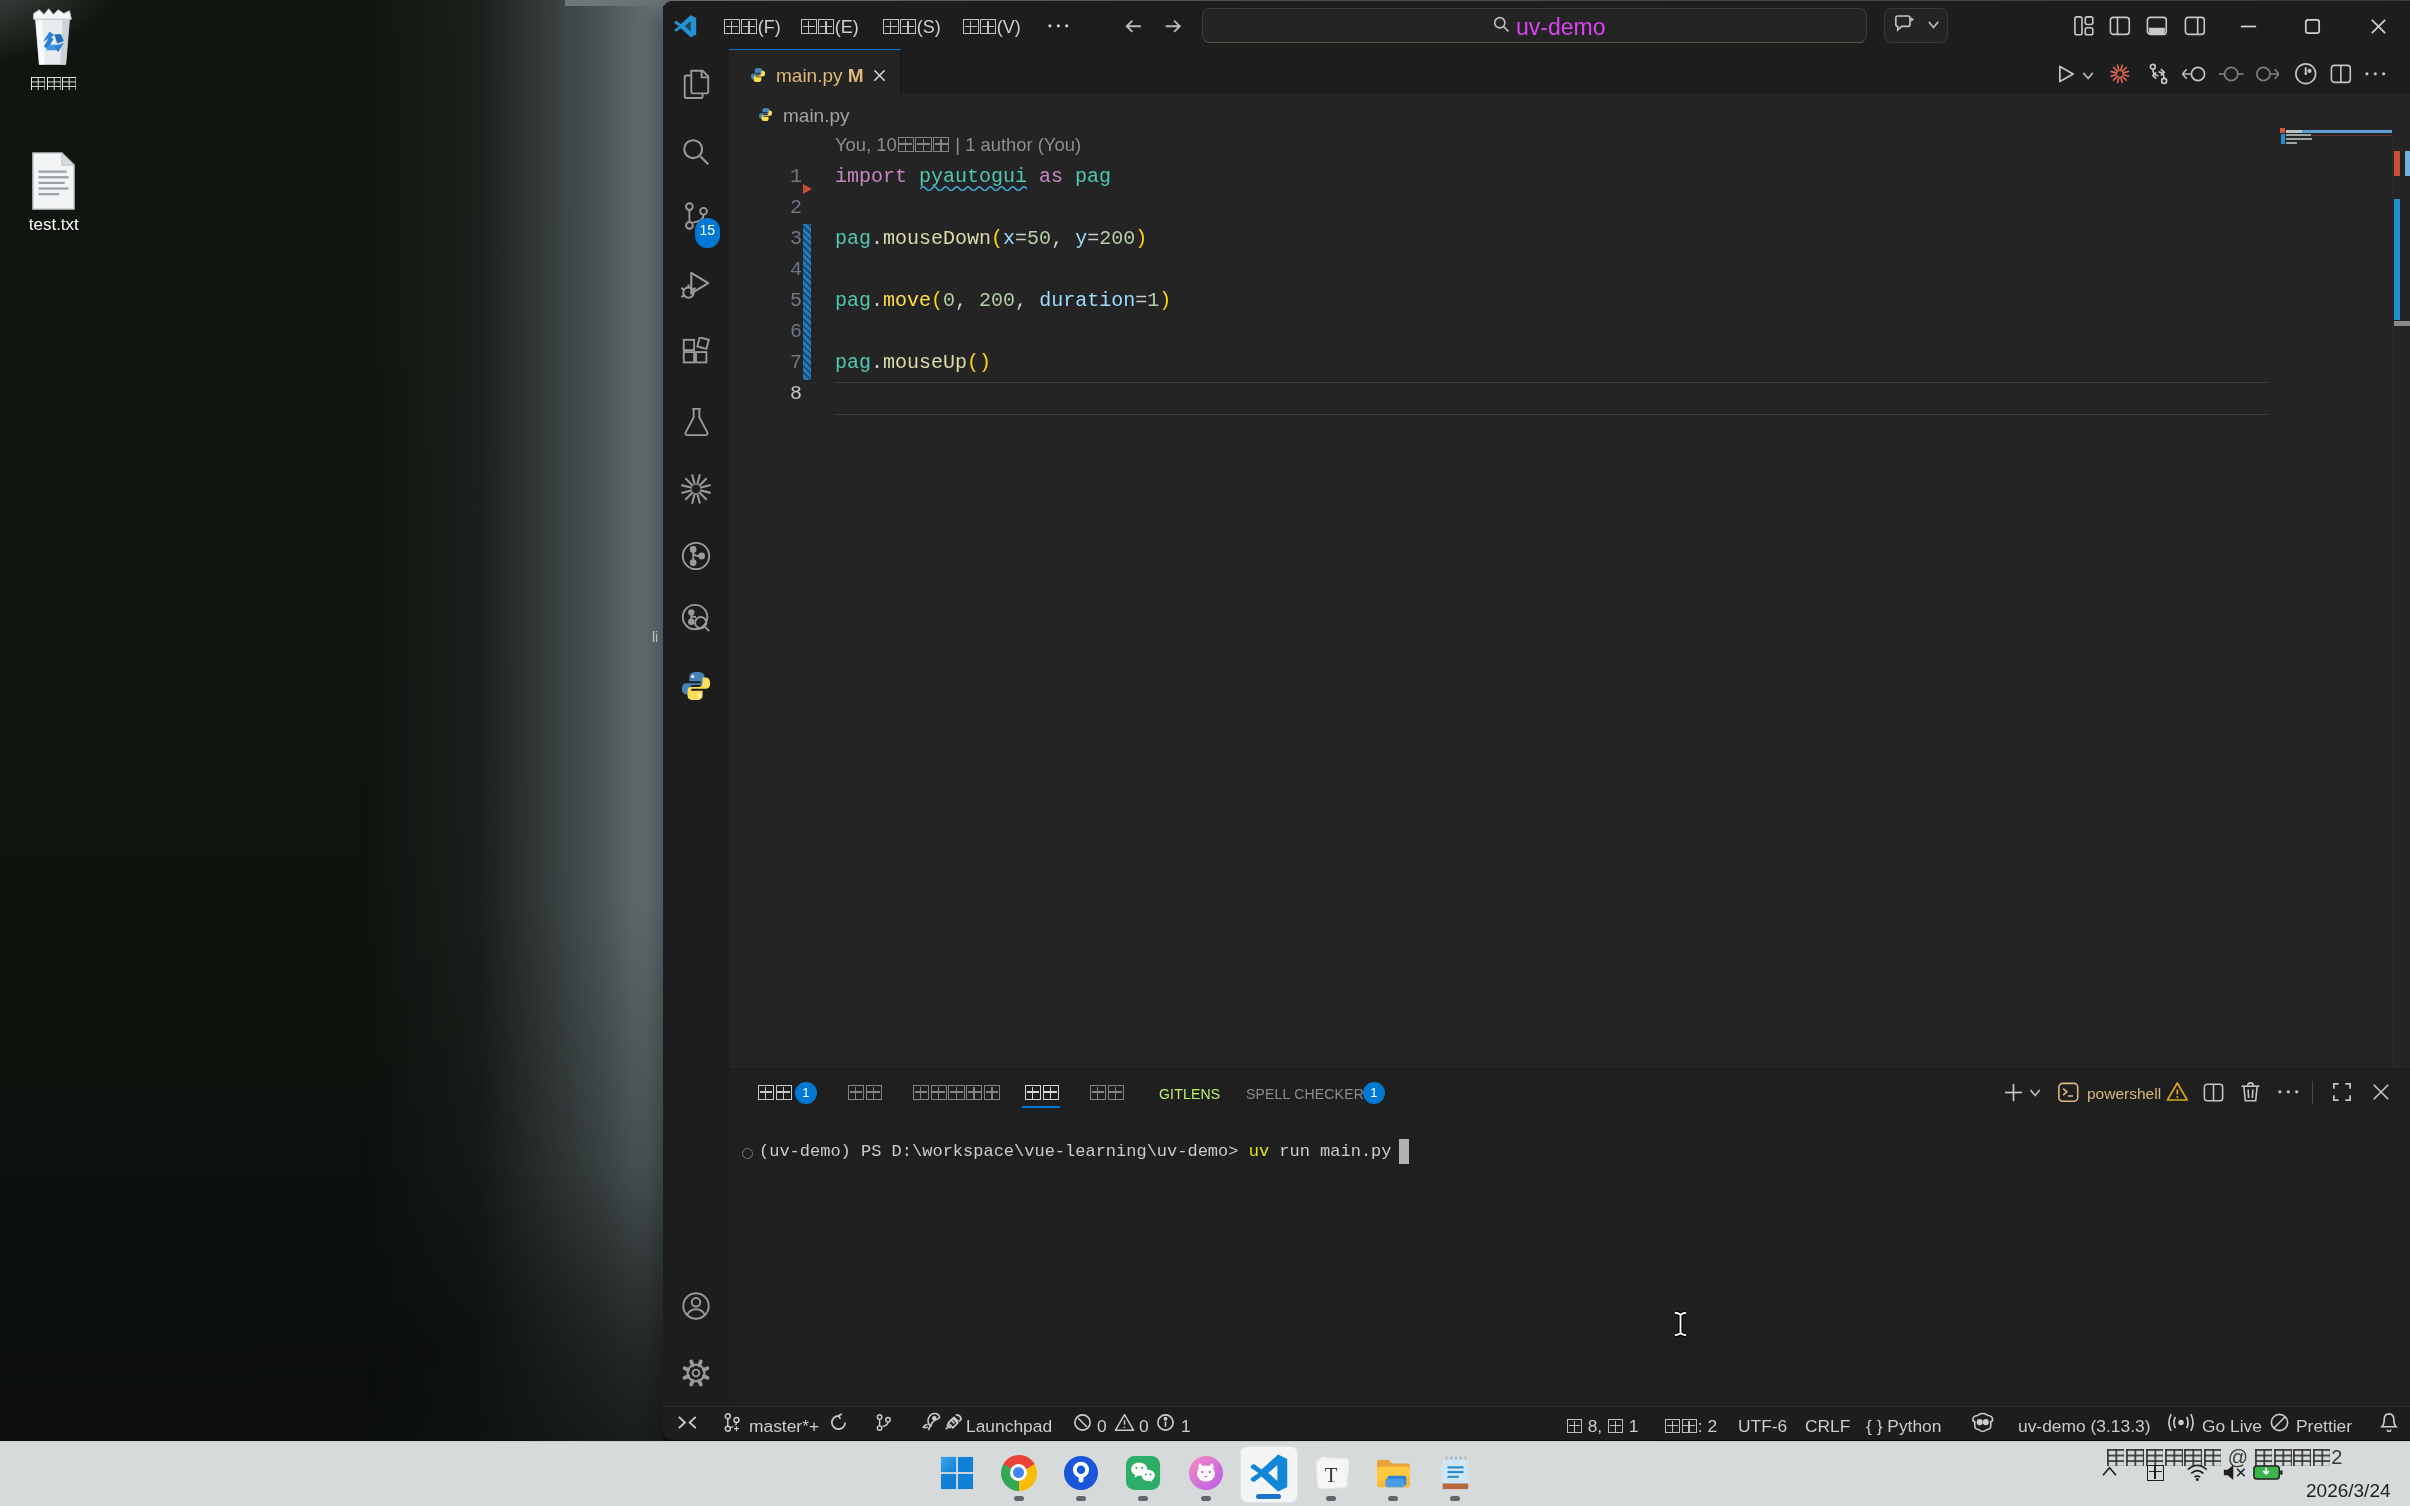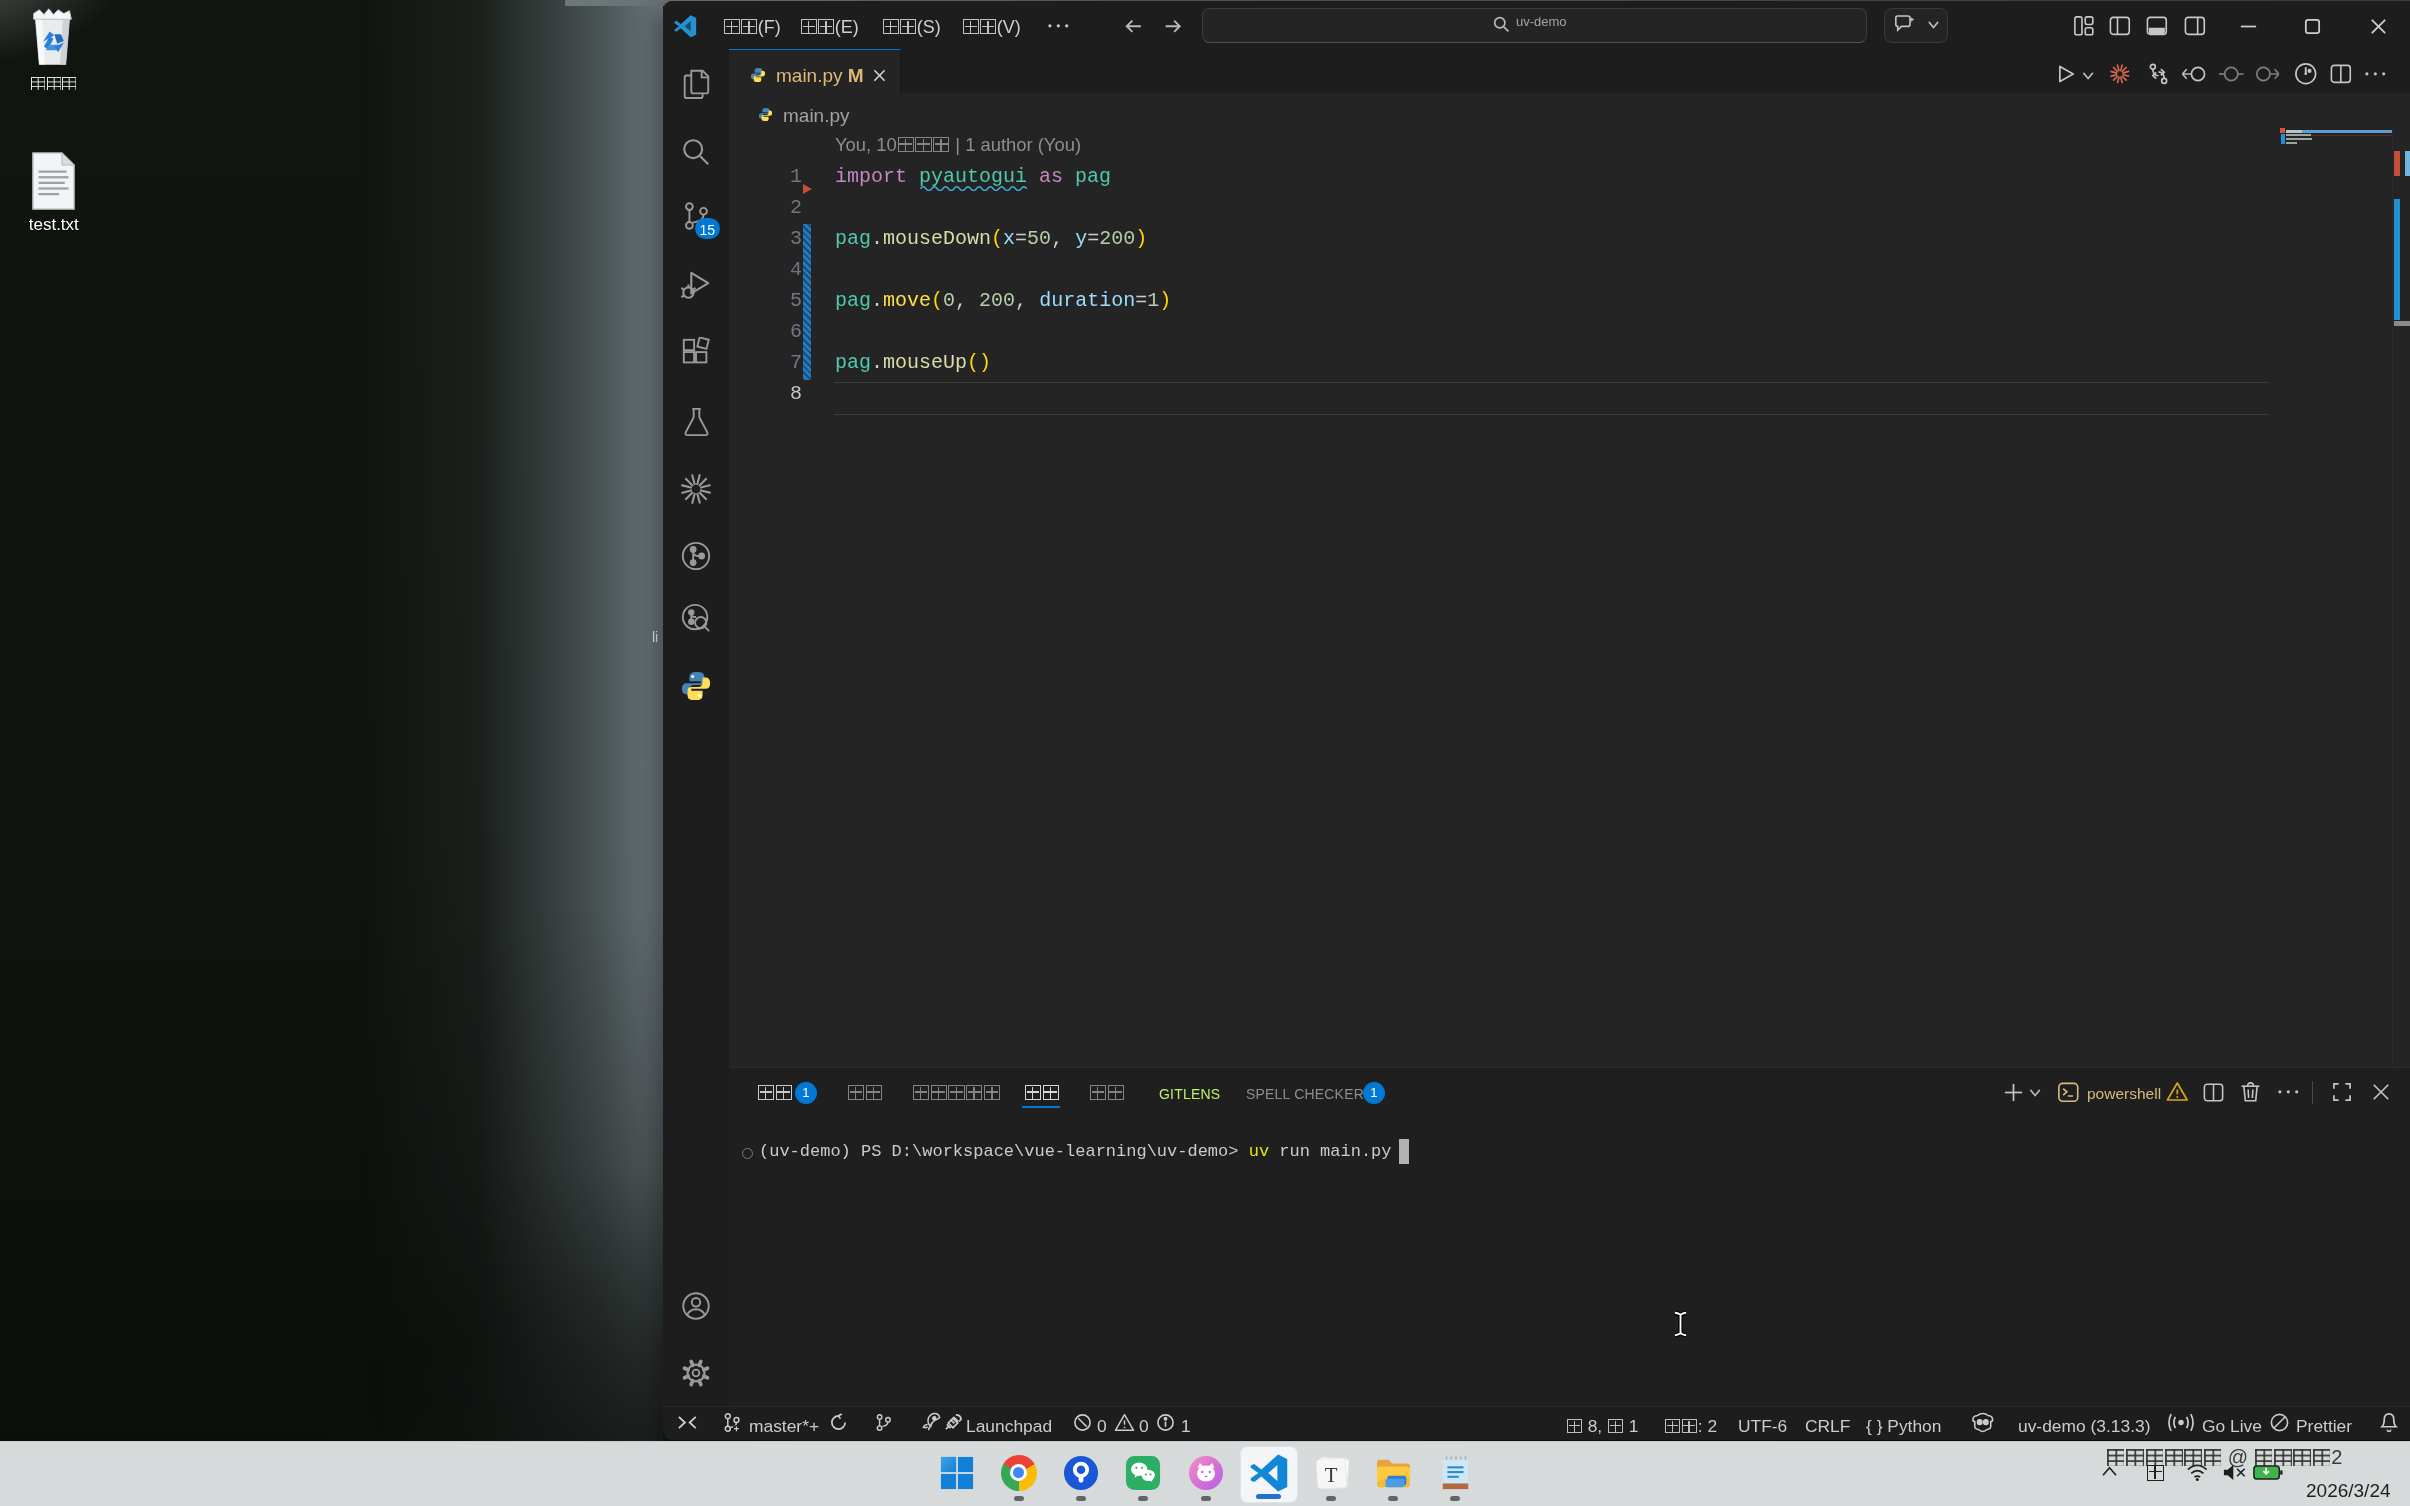--- a/index.html
+++ b/index.html
@@ -98,21 +98,21 @@
     <g stroke="#b9b9b9" stroke-width="2" fill="none">
       <path d="M6 13 H20 M15 7 L21 13 L15 19"></path>
     </g>
   </svg>
 
 <div class="a" style="left:1202px;top:7.5px;width:663px;height:33px;background:#242424;border:0.9px solid #3c3c38;border-bottom-color:#55553e;border-radius:7.5px;"></div>
 <svg class="a" style="left:1492px;top:15px;" width="19" height="19" viewBox="0 0 20 20">
     <circle cx="8.2" cy="8.2" r="5.4" stroke="#b9b9b9" stroke-width="1.8" fill="none"></circle>
     <line x1="12.4" y1="12.4" x2="17.3" y2="17.3" stroke="#b9b9b9" stroke-width="1.8"></line>
   </svg>
-<div class="a" style="left:1516px;top:14px;color:#a3a3a3;font-size:13px;">uv-demo</div>
+<div class="a" style="left:1516px;top:14px;color:#d946ef;font-size:23px;">uv-demo</div>
 
 <div class="a" style="left:1884px;top:7.5px;width:62px;height:33px;background:#242424;border:0.9px solid #3a3a3a;border-radius:7.5px;"></div>
 <svg class="a" style="left:1893px;top:14px;" width="24.5" height="21" viewBox="0 0 26 22">
     <g stroke="#c5c5c5" stroke-width="1.7" fill="none">
       <path d="M3 4 Q3 2 5 2 H16 Q18 2 18 4 V11 Q18 13 16 13 H9 L5 17 V13 H5 Q3 13 3 11 Z"></path>
       <path d="M20 3 l.8 2 2 .8 -2 .8 -.8 2 -.8-2 -2-.8 2-.8 Z" fill="#c5c5c5" stroke="none"></path>
     </g>
   </svg>
 <svg class="a" style="left:1927px;top:19px;" width="13" height="11.3" viewBox="0 0 14 12">
     <path d="M2 3 L7 9 L12 3" stroke="#b9b9b9" stroke-width="1.8" fill="none"></path>
@@ -168,21 +168,21 @@
 
 <svg class="a" style="left:680px;top:200px;" width="32" height="32" viewBox="0 0 34 34">
     <g stroke="#9a9a9a" stroke-width="2" fill="none">
       <circle cx="10" cy="7" r="3.6"></circle>
       <circle cx="25" cy="12" r="3.6"></circle>
       <circle cx="10" cy="27" r="3.6"></circle>
       <path d="M10 10.6 V23.4"></path>
       <path d="M25 15.6 Q25 22 16 23.5 L13.6 24"></path>
     </g>
   </svg>
-<div class="a" style="left:695px;top:218px;width:24.5px;height:21px;border-radius:12.2px;background:#0078d4;color:#fff;font-size:14px;text-align:center;line-height:24.5px;">15</div>
+<div class="a" style="left:695px;top:218px;width:24.5px;height:30px;border-radius:12.2px;background:#0078d4;color:#fff;font-size:14px;text-align:center;line-height:24.5px;">15</div>
 
 <svg class="a" style="left:680px;top:269px;" width="32" height="32" viewBox="0 0 34 34">
     <g stroke="#9a9a9a" stroke-width="2.2" fill="none">
       <path d="M12 4 L30 15 L12 26 Z" stroke-linejoin="round"></path>
       <circle cx="9" cy="25" r="5.5"></circle>
       <path d="M9 19.5 V16.5 M4 22 L1.5 20 M4 28 L1.5 30 M14 22 L16.5 20"></path>
     </g>
   </svg>
 
 <svg class="a" style="left:680px;top:337px;" width="32" height="32" viewBox="0 0 34 34">

